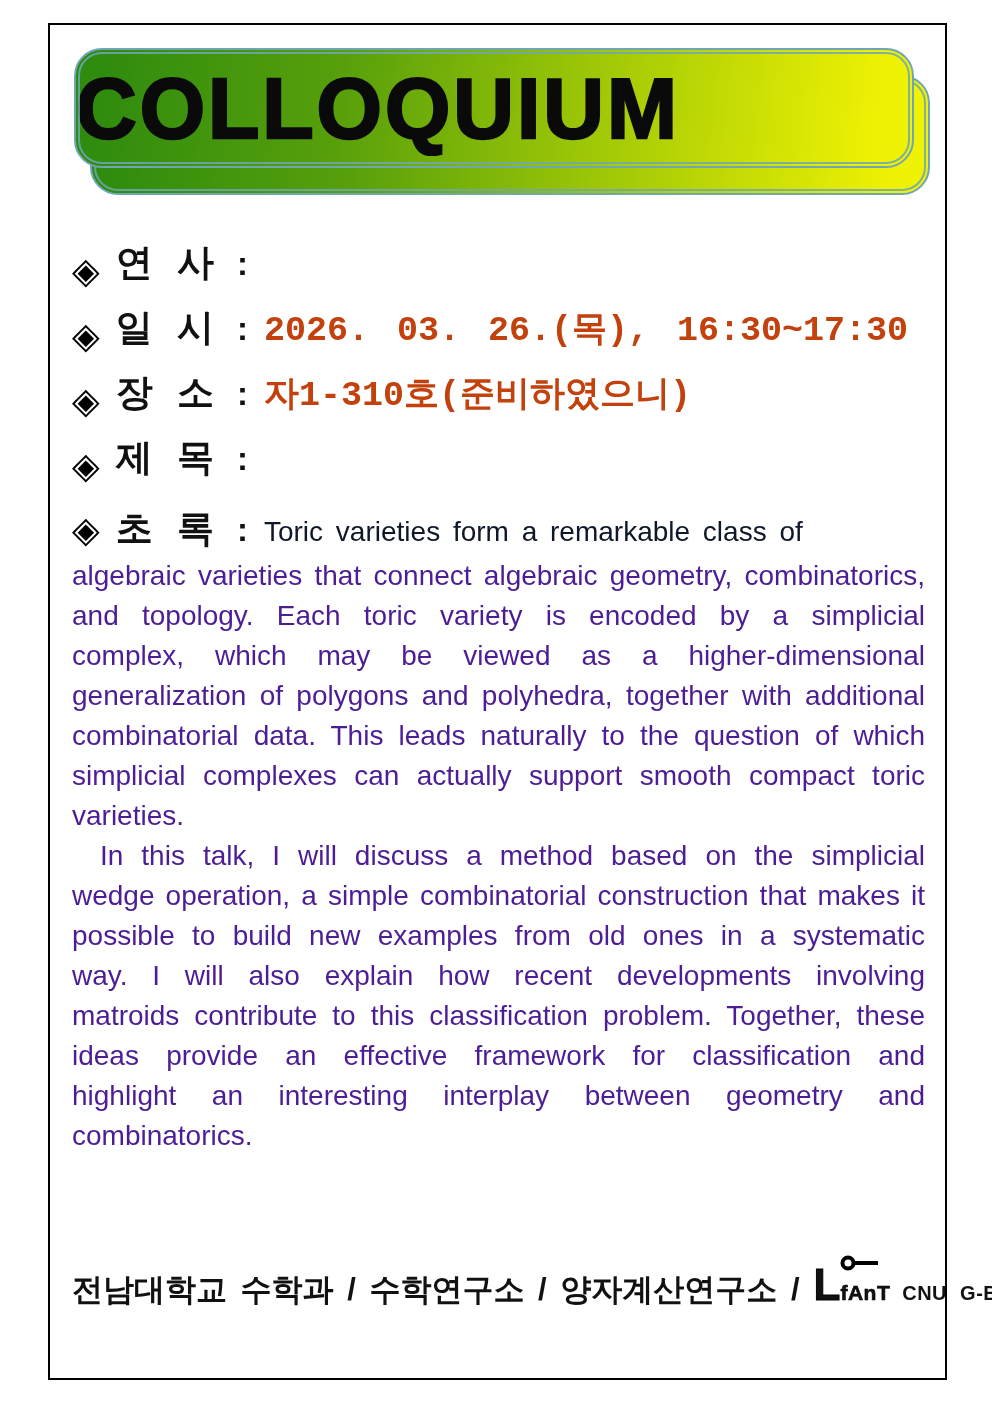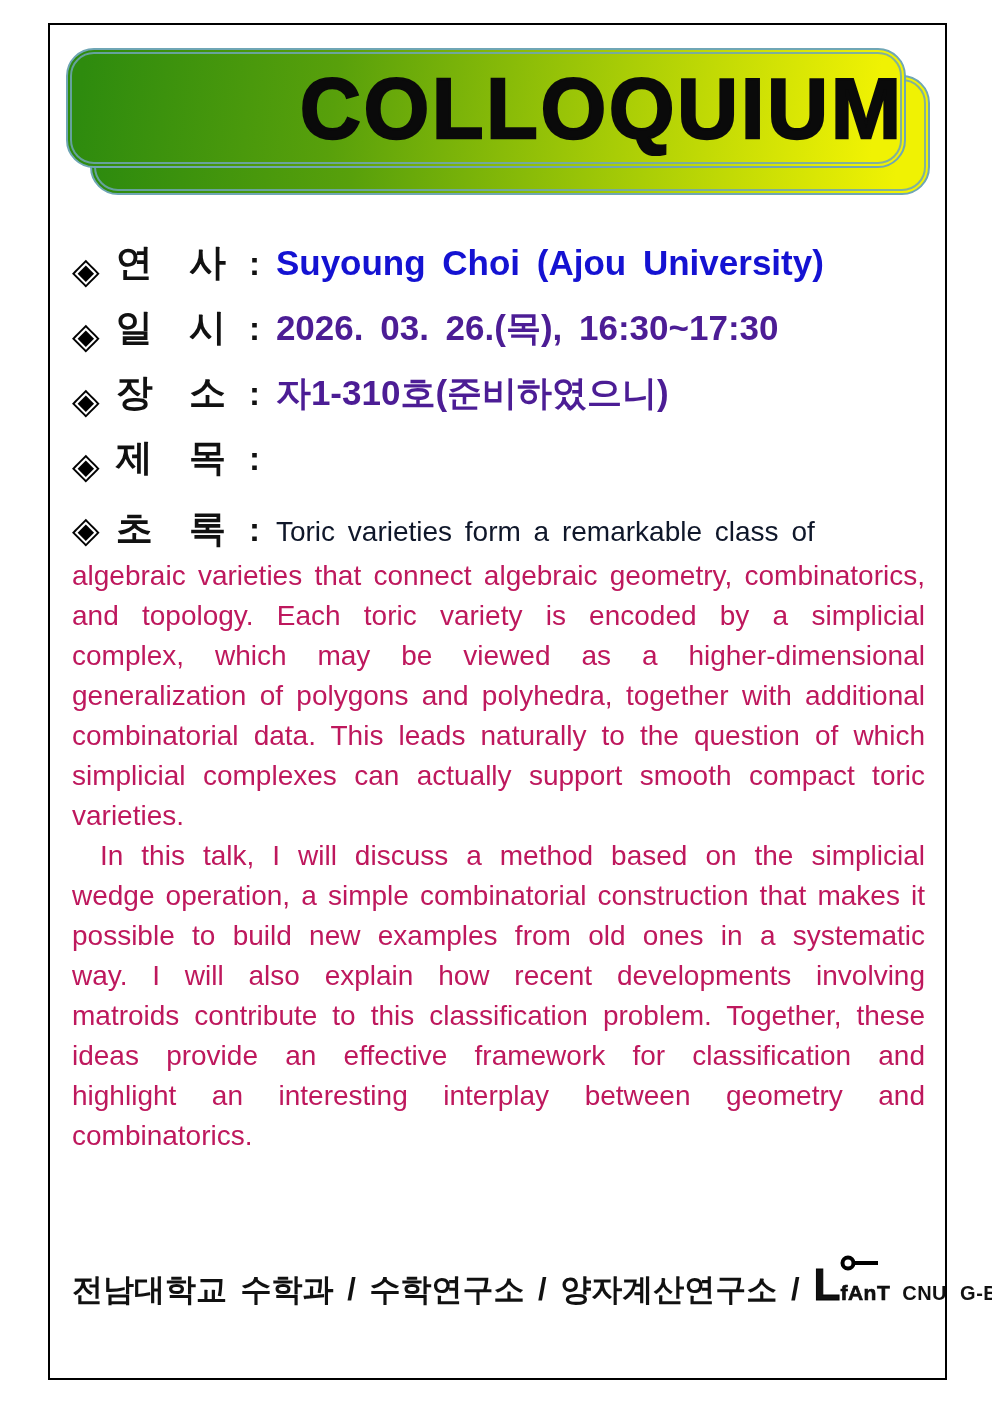--- a/index.html
+++ b/index.html
@@ -31,21 +31,21 @@
     margin: 23px 0 0 -10px;
   }
   .banner-back, .banner-main {
     position: absolute;
     width: 840px; height: 120px;
     border-radius: 28px;
     border: 2px solid #6fa6b5;
     background: linear-gradient(97deg, #2e8b0e 2%, #58a00b 32%, #a9cd06 66%, #f0f203 96%);
   }
   .banner-back { left: 28px; top: 27px; }
-  .banner-main { left: 4px; top: 0; z-index: 2; display: flex; align-items: center; justify-content: flex-end; padding-left: 12px; }
+  .banner-main { left: 12px; top: 0; z-index: 2; display: flex; align-items: center; justify-content: flex-start; }
   .banner-back::after, .banner-main::after {
     content: "";
     position: absolute;
     inset: 2px;
     border: 2px solid rgba(111,166,181,0.85);
     border-radius: 24px;
     pointer-events: none;
   }
   .banner-title {
     font-size: 84px;
@@ -81,53 +81,52 @@
     line-height: 1;
     margin-right: 16px;
     align-self: center;
     color: #000;
   }
   .info-label {
     font-size: 37px;
     font-weight: 700;
     word-spacing: 12px;
     letter-spacing: 1px;
-    font-family: Liberation Mono, monospace;
   }
   .info-colon {
     font-size: 33px;
     font-weight: 700;
     margin: 0 16px 0 22px;
   }
   .info-value {
     font-size: 35px;
     font-weight: 700;
     word-spacing: 7px;
   }
   .val-blue { color: #1412d2; }
-  .val-black { color: #4c1d95; }
+  .val-black { color: #c2410c; font-family: Liberation Mono, monospace; }
 
   
   .abstract { margin-top: 6px; }
   .abstract-head {
     display: flex;
     align-items: baseline;
     white-space: nowrap;
     height: 52px;
   }
   .abstract-first-line {
     font-size: 28px;
     font-weight: 400;
     color: #0f172a;
     word-spacing: 5px;
   }
   .abstract-para {
     font-size: 28px;
     font-weight: 400;
-    color: #be185d;
+    color: #4c1d95;
     line-height: 40px;
     text-align: justify;
     word-spacing: 3px;
   }
   .abstract-para.p2 { text-indent: 28px; }
 
   
   .footer {
     position: absolute;
     left: 22px; right: 16px;
@@ -182,21 +181,20 @@
       </div>
     </div>
 
 
     <div class="info-list">
 
       <div class="info-row">
         <span class="bullet">◈</span>
         <span class="info-label">연 사</span>
         <span class="info-colon">:</span>
-        <span class="info-value val-blue">Suyoung Choi (Ajou University)</span>
       </div>
 
       <div class="info-row">
         <span class="bullet">◈</span>
         <span class="info-label">일 시</span>
         <span class="info-colon">:</span>
         <span class="info-value val-black">2026. 03. 26.(목), 16:30~17:30</span>
       </div>
 
       <div class="info-row">

